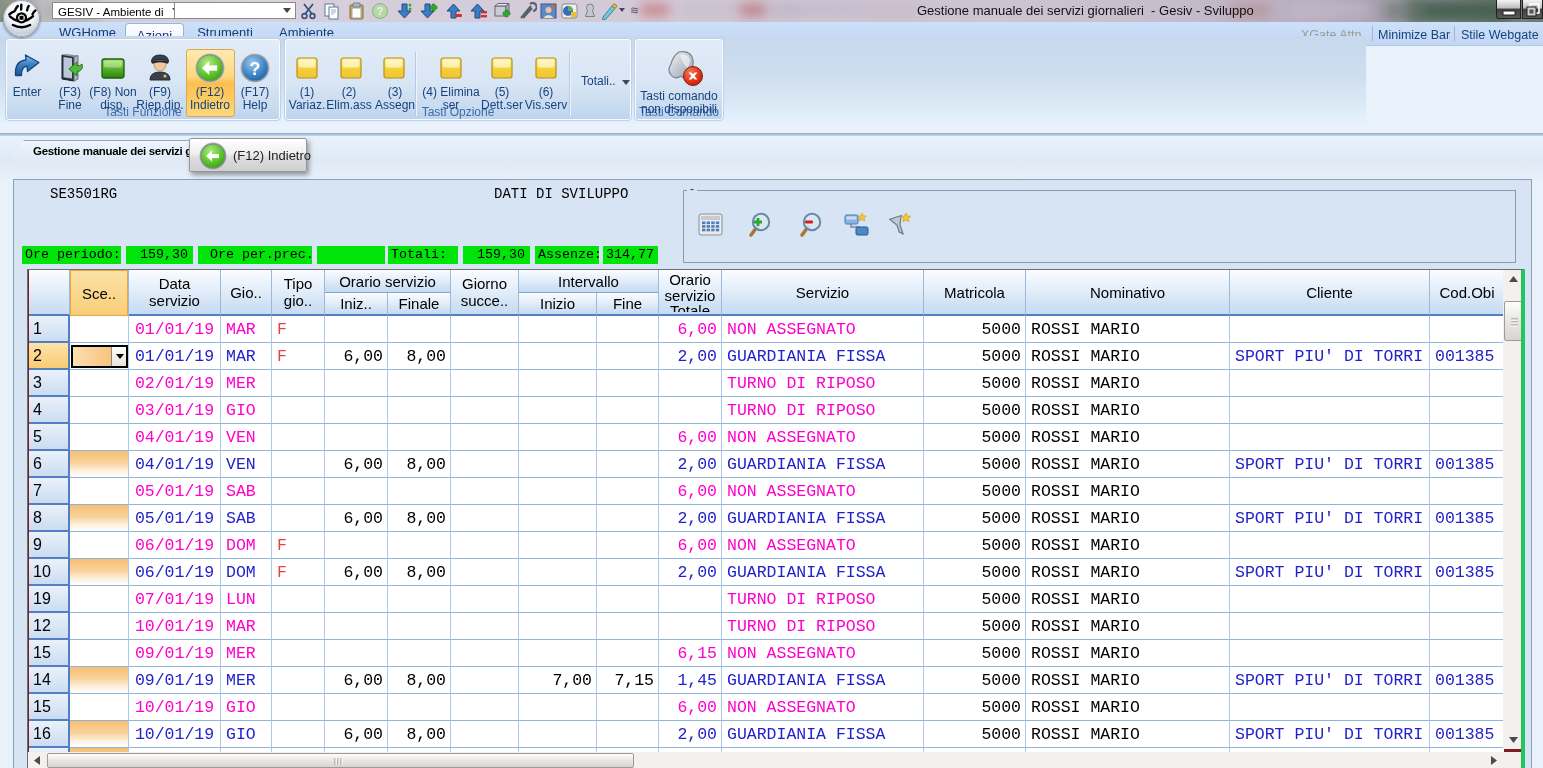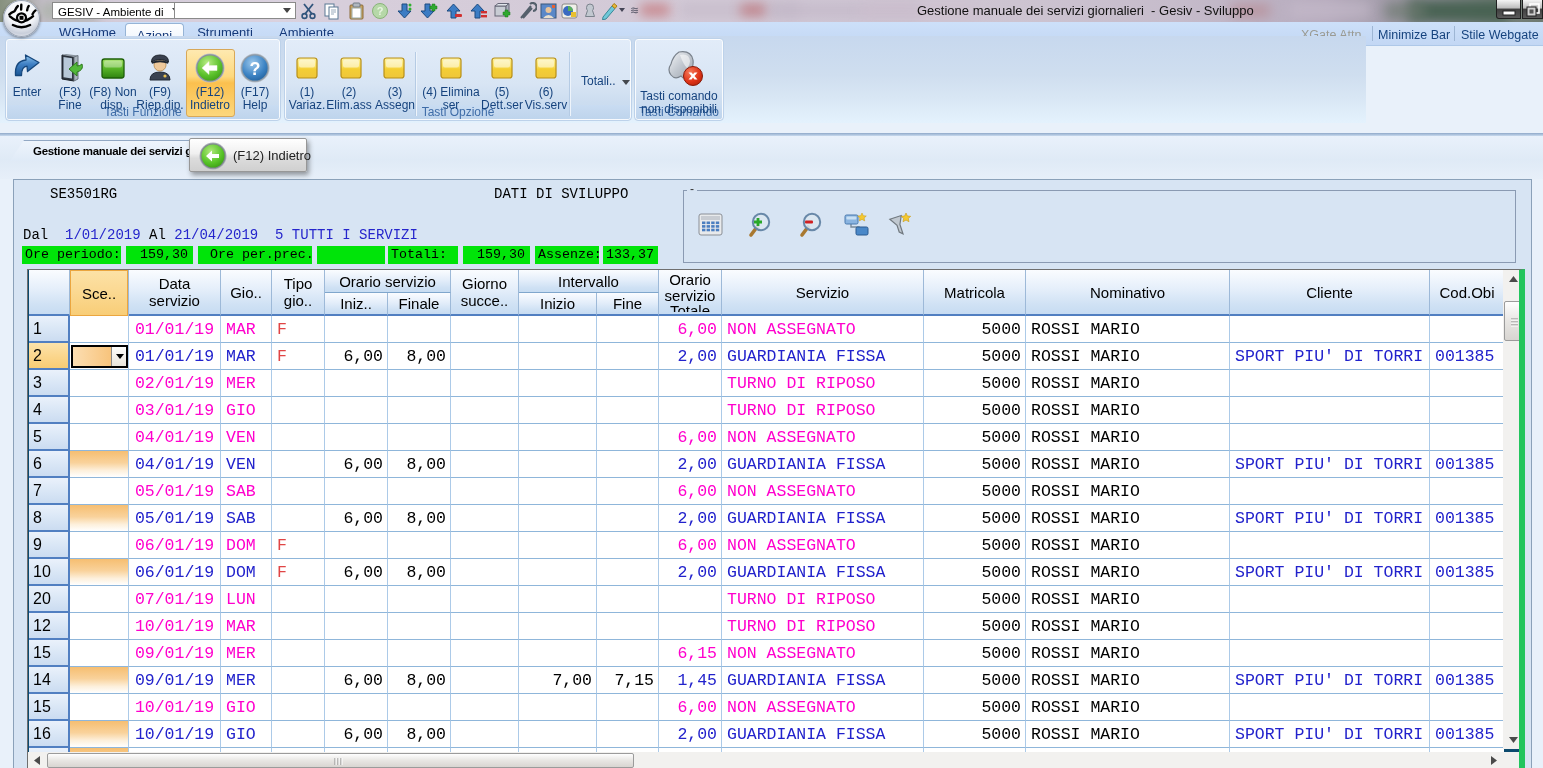--- a/index.html
+++ b/index.html
@@ -48,21 +48,21 @@
 
 #tip{left:189px;top:138px;width:118px;height:34px;background:linear-gradient(#ffffff 0%,#f0f0f0 45%,#dcdcdc 60%,#d0d0d0 100%);border:1px solid #979797;border-radius:2px;box-shadow:2px 3px 5px rgba(40,40,40,.45);z-index:90}
 #tip span{position:absolute;left:43px;top:9px;font-size:13px;color:#222;white-space:nowrap}
 
 #panel{left:13px;top:179px;width:1519px;height:589px;background:#d7e4f3;border:1px solid #8ba1b9;border-bottom:none}
 .ptext{position:absolute;font-family:"Liberation Mono",monospace;font-size:14px;color:#000;white-space:pre}
 .green{position:absolute;top:246px;height:18px;background:#00e409;font-family:"Liberation Mono",monospace;font-size:13.3px;line-height:18px;color:#000;white-space:pre;overflow:hidden}
 #gbox{position:absolute;left:683px;top:190px;width:833px;height:73px;border:1px solid #8a9ab2}
 #gdash{position:absolute;left:687px;top:182px;font-size:12px;color:#333;background:transparent;padding:0 3px}
 
-#grid{position:absolute;left:27px;top:269px;width:1498px;height:499px;background:#0c4a6e;border:1px solid #6f6f6f;border-bottom:none;border-right:6px solid #22c55e;overflow:hidden}
+#grid{position:absolute;left:27px;top:269px;width:1498px;height:499px;background:#7f1d1d;border:1px solid #6f6f6f;border-bottom:none;border-right:4px solid #22c55e;overflow:hidden}
 #tblclip{position:absolute;left:1px;top:0px;width:1475px;height:482px;overflow:hidden}
 table{border-collapse:separate;border-spacing:0;table-layout:fixed;width:1474px}
 td,th{box-sizing:border-box;overflow:hidden;white-space:nowrap;padding:0;vertical-align:middle}
 th{font-weight:normal;font-size:15px;color:#000;background:linear-gradient(#fafcff 0%,#e4eefa 45%,#cfe1f4 80%,#c7dcf2 100%);border-right:1px solid #9db9d8;text-align:center;line-height:17px}
 th.gh{border-bottom:1px solid #7fa6cc}
 td.c{font-family:"Liberation Mono",monospace;font-size:16.5px;border-right:1px solid #accae8;border-bottom:1px solid #8fb6da;background:#fff}
 td.num{font-size:16px;color:#000;background:linear-gradient(#eaf1fb 0%,#dde9f7 40%,#cbdcf1 100%);border-right:2px solid #517fc1;border-bottom:2px solid #517fc1;padding-left:4px}
 th.hsce{background:linear-gradient(#fce2a7 0%,#fbd993 45%,#f8cd76 100%);box-shadow:inset 0 0 0 1px #eba63f}
 td.osce{background:linear-gradient(#f6be71 0%,#f9d29b 45%,#fdf0dc 75%,#ffffff 100%)}
 td.numsel{background:linear-gradient(#fce3ab 0%,#fbd891 45%,#f8cc74 100%)}
@@ -422,29 +422,28 @@
 <circle cx="15" cy="15" r="13.5" fill="#a8adb5"></circle>
         <circle cx="15" cy="15" r="12.6" fill="#7e858e"></circle>
 <circle cx="15" cy="15" r="11.5" fill="url(#tg)"></circle>
 <path d="M14 9.5 L8 15 l6 5.5 v-3.4 h7 v-4.2 h-7 z" fill="#fff"></path>
 </svg>
       <span>(F12) Indietro</span>
     </div>
 <div id="panel" class="abs"></div>
 <div class="ptext" style="left:50px;top:186px">SE3501RG</div>
 <div class="ptext" style="left:494px;top:186px">DATI DI SVILUPPO</div>
-<div class="ptext" style="left:23px;top:227px"><span>Dal  </span><span style="color:#2525cc">1/01/2019</span><span> Al </span><span style="color:#2525cc">21/04/2019  5 TUTTI I SERVIZI</span></div>
 <div class="green" style="left:22px;width:99px;padding-left:3px">Ore periodo:</div>
 <div class="green" style="left:126px;width:67px;padding-right:5px;text-align:right">159,30</div>
 <div class="green" style="left:198px;width:114px;padding-left:12px">Ore per.prec.:</div>
 <div class="green" style="left:317px;width:68px;padding-left:3px"></div>
 <div class="green" style="left:388px;width:70px;padding-left:3px">Totali:</div>
 <div class="green" style="left:463px;width:67px;padding-right:5px;text-align:right">159,30</div>
 <div class="green" style="left:535px;width:64px;padding-left:3px">Assenze:</div>
-<div class="green" style="left:603px;width:55px;padding-left:3px">133,37</div>
+<div class="green" style="left:603px;width:55px;padding-left:3px">314,77</div>
 <div id="gbox" class="abs"></div>
 <div id="gdash" class="abs" style="background:#d7e4f3">-</div>
 <div class="abs" style="left:697px;top:211px"><svg width="27" height="27" viewBox="0 0 27 27">
 <rect x="2" y="3" width="23" height="21" rx="2" fill="#e8eaec" stroke="#8a8f96"></rect>
 <rect x="4" y="5" width="19" height="4" fill="#c8ccd2"></rect>
 <g fill="#4a7ec0">
           <rect x="5.0" y="10.5" width="3.4" height="2.6"></rect>
           <rect x="9.6" y="10.5" width="3.4" height="2.6"></rect>
           <rect x="14.2" y="10.5" width="3.4" height="2.6"></rect>
           <rect x="18.799999999999997" y="10.5" width="3.4" height="2.6"></rect>
@@ -705,21 +704,21 @@
 <td class="c ar k"></td>
 <td class="c ar k"></td>
 <td class="c ar b">2,00</td>
 <td class="c al b">GUARDIANIA FISSA</td>
 <td class="c ar k">5000</td>
 <td class="c al k">ROSSI MARIO</td>
 <td class="c al b">SPORT PIU' DI TORRI</td>
 <td class="c al b" style="border-right:none">001385</td>
 </tr>
 <tr style="height:27px">
-<td class="num">20</td>
+<td class="num">19</td>
 <td class="c"></td>
 <td class="c ac m">07/01/19</td>
 <td class="c al m">LUN</td>
 <td class="c al r"></td>
 <td class="c ar k"></td>
 <td class="c ar k"></td>
 <td class="c ar k"></td>
 <td class="c ar k"></td>
 <td class="c ar k"></td>
 <td class="c ar m"></td>

